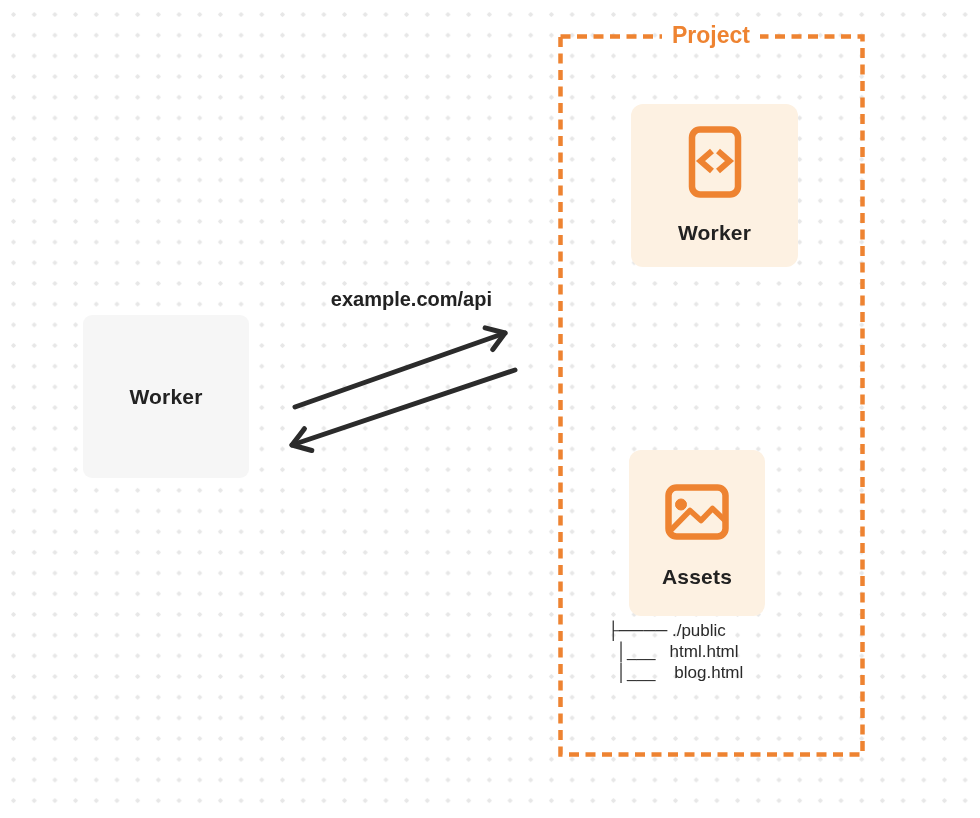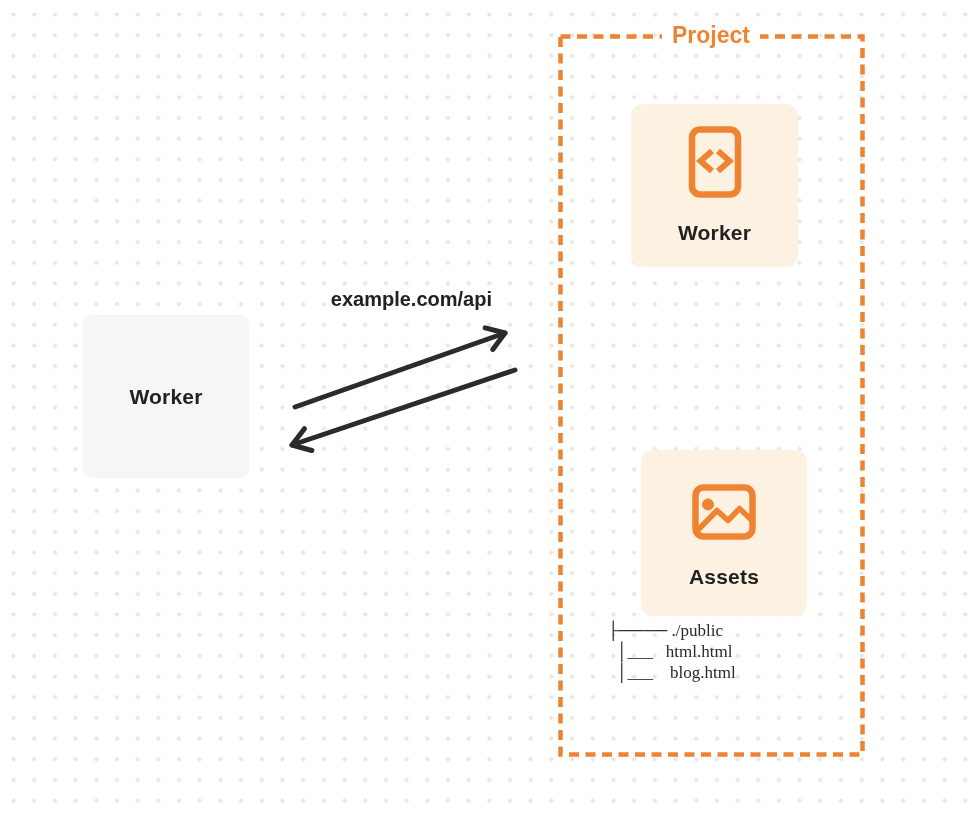--- a/index.html
+++ b/index.html
@@ -52,25 +52,24 @@
     left: 631px; top: 104px;
     width: 167px; height: 163px;
     background: var(--node-fill);
     border-radius: 12px;
     padding-top: 22px;
   }
   .worker .label { margin-top: 23px; }
 
   .assets {
     left: 629px; top: 450px;
-    width: 166px; height: 166px;
+    width: 136px; height: 166px;
     background: var(--node-fill);
     border-radius: 12px;
     padding-top: 34px;
-    margin-left: 12px;
   }
   .assets .label { margin-top: 25px; }
 
   .conn-label {
     position: absolute;
     left: 292px; top: 288px;
     width: 200px;
     text-align: right;
     font-size: 20px;
     font-weight: 700;
@@ -87,21 +86,21 @@
     line-height: 30px;
     font-weight: 700;
     color: var(--accent);
     white-space: nowrap;
   }
 
   .file-tree {
     position: absolute;
     left: 607px; top: 620px;
     margin: 0;
-    font-family: Liberation Serif, serif;
+    font-family: Liberation Sans, sans-serif;
     font-size: 17px;
     line-height: 21px;
     color: var(--tree-ink);
     white-space: pre;
   }
   .file-tree span { display: block; }
 
   .icon { display: block; }
 </style>
 </head>

